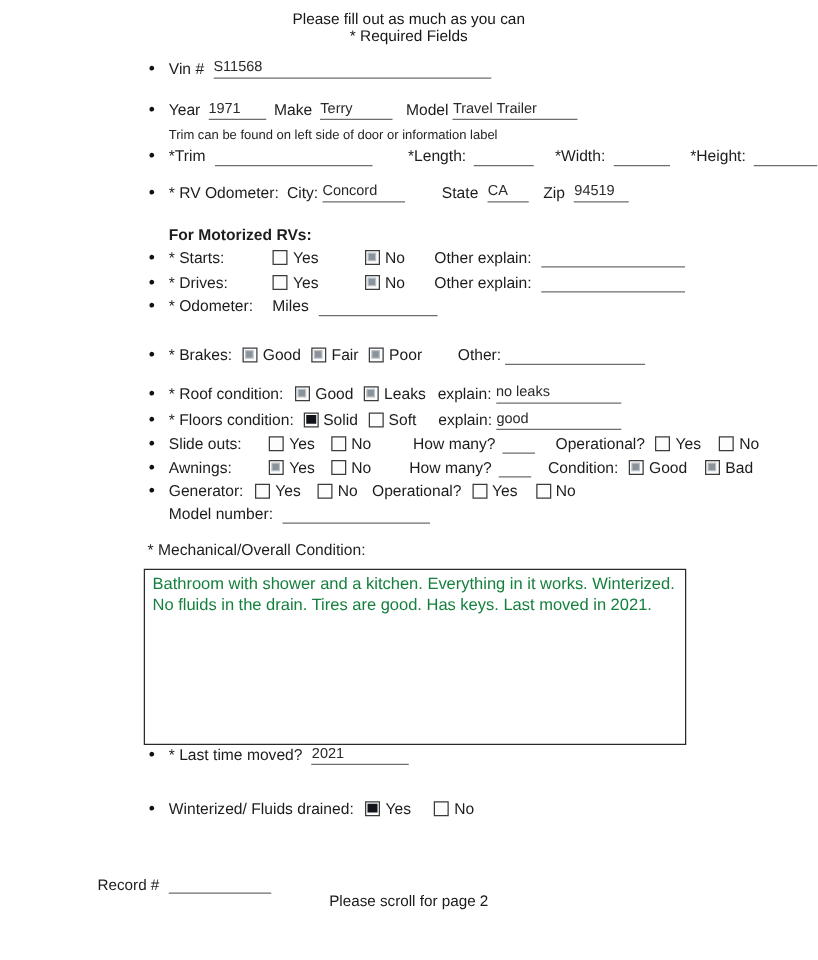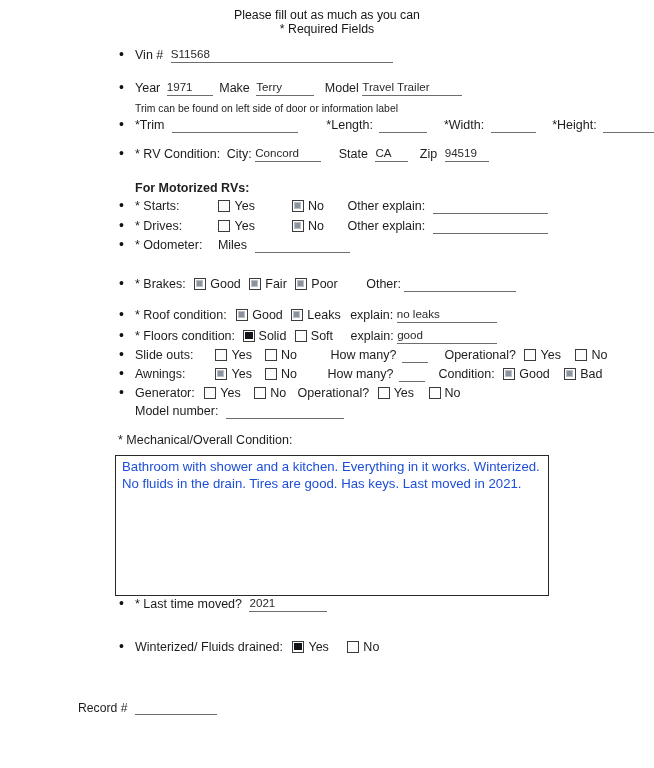--- a/index.html
+++ b/index.html
@@ -26,21 +26,21 @@
   .cb-gray::after{
     content:"";position:absolute;left:2px;top:2px;width:5px;height:5px;
     background:#8a939b;box-shadow:0 0 0 1px #b9bfc4;
   }
   .cb-black::after{
     content:"";position:absolute;left:1px;top:1px;width:8px;height:7px;background:#111418;
   }
   .mech-box{
     position:absolute;left:115px;top:455px;width:434px;height:141px;box-sizing:border-box;
     border:1.5px solid #2a2a2a;padding:2px 6px;font-size:13.2px;line-height:17px;
-    color:#1d4ed8;white-space:normal;
+    color:#15803d;white-space:normal;
   }
   .footer{position:absolute;left:0;width:100%;text-align:center;top:714px;font-size:12.2px;color:#1a1a1a;}
   .record{position:absolute;left:78px;top:699px;font-size:12.2px;white-space:nowrap;}
 </style>
 </head>
 <body>
 
 <div class="page">
 
   <div class="hdr" style="top:8px;">Please fill out as much as you can</div>
@@ -67,24 +67,24 @@
     <span class="u" style="width:126px;margin-left:4px;"></span>
     <span class="lbl" style="margin-left:25px;">*Length:</span>
     <span class="u" style="width:48px;margin-left:3px;"></span>
     <span class="lbl" style="margin-left:13px;">*Width:</span>
     <span class="u" style="width:45px;margin-left:3px;"></span>
     <span class="lbl" style="margin-left:13px;">*Height:</span>
     <span class="u" style="width:52px;margin-left:3px;"></span>
   </div>
 
   <div class="row b" style="top:146px;">
-    <span class="lbl">* RV Condition:</span>
+    <span class="lbl">* RV Odometer:</span>
     <span class="lbl" style="margin-left:3px;">City:</span>
     <span class="u" style="width:66px;">Concord</span>
-    <span class="lbl" style="margin-left:14px;">State</span>
+    <span class="lbl" style="margin-left:26px;">State</span>
     <span class="u" style="width:33px;margin-left:4px;">CA</span>
     <span class="lbl" style="margin-left:8px;">Zip</span>
     <span class="u" style="width:44px;margin-left:4px;">94519</span>
   </div>
 
   <div class="row bold" style="top:180px;left:135px;">For Motorized RVs:</div>
 
   <div class="row b" style="top:198px;">
     <span class="grp" style="width:80px;">* Starts:</span>
     <span class="grp" style="width:70px;"><span class="cb"></span><span class="lbl">Yes</span></span>
@@ -181,14 +181,15 @@
     <span class="lbl">Winterized/ Fluids drained:</span>
     <span class="cb cb-black" style="margin-left:6px;"></span><span class="lbl">Yes</span>
     <span class="cb" style="margin-left:15px;"></span><span class="lbl">No</span>
   </div>
 
   <div class="record">
     <span class="lbl">Record #</span>
     <span class="u" style="width:82px;margin-left:4px;"></span>
   </div>
 
+  <div class="footer">Please scroll for page 2</div>
 
 </div>
 
 </body></html>

